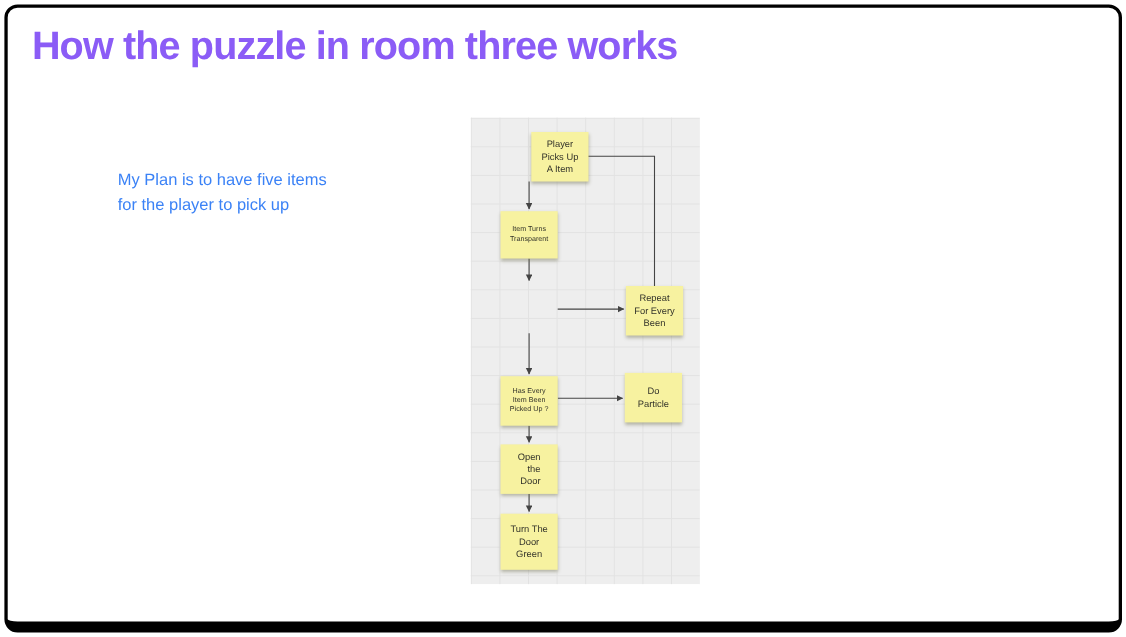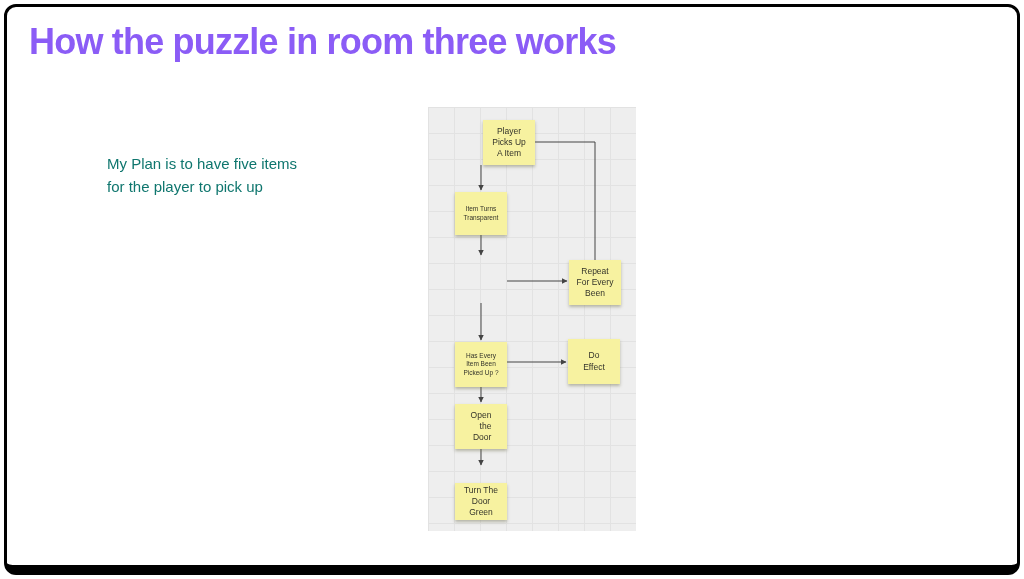--- a/index.html
+++ b/index.html
@@ -35,21 +35,21 @@
     color: #8b5cf6;
     white-space: nowrap;
   }
   .plan-text {
     position: absolute;
     left: 100px;
     top: 146px;
     width: 192px;
     font-size: 15px;
     line-height: 1.52;
-    color: #0f766e;
+    color: #3b82f6;
   }
   .flow-canvas {
     position: absolute;
     left: 421px;
     top: 100px;
     width: 208px;
     height: 424px;
     background-color: #eeeeee;
     background-image:
       linear-gradient(#e2e2e2 1px, transparent 1px),
@@ -80,21 +80,21 @@
     box-sizing: border-box;
   }
   .note.small-text { font-size: 6.5px; }
   .n-player   { left: 27px;  top: 13px; margin-left: 28px;  }
   .n-trans    { left: 27px;  top: 85px;  height: 43px; }
   .n-particle { left: 27px;  top: 150px; height: 46px; }
   .n-repeat   { left: 141px; top: 153px; }
   .n-hasevery { left: 27px;  top: 235px; }
   .n-nothing  { left: 140px; top: 232px; }
   .n-open     { left: 27px;  top: 297px; text-align: right; }
-  .n-green    { left: 27px;  top: 360px; height: 37px; margin-top: 16px; }
+  .n-green    { left: 27px;  top: 360px; height: 51px; }
 </style>
 </head>
 <body>
 
 <div class="slide">
 
   <div class="slide-title">How the puzzle in room three works</div>
 
   <div class="plan-text">My Plan is to have five items for the player to pick up</div>
 
@@ -134,21 +134,21 @@
 
     <div class="note n-repeat">Repeat
 For Every
 Been</div>
 
     <div class="note n-hasevery small-text">Has Every
 Item Been
 Picked Up ?</div>
 
     <div class="note n-nothing">Do
-Effect</div>
+Particle</div>
 
     <div class="note n-open">Open
 the
 Door</div>
 
     <div class="note n-green">Turn The
 Door
 Green</div>
 
   </div>

